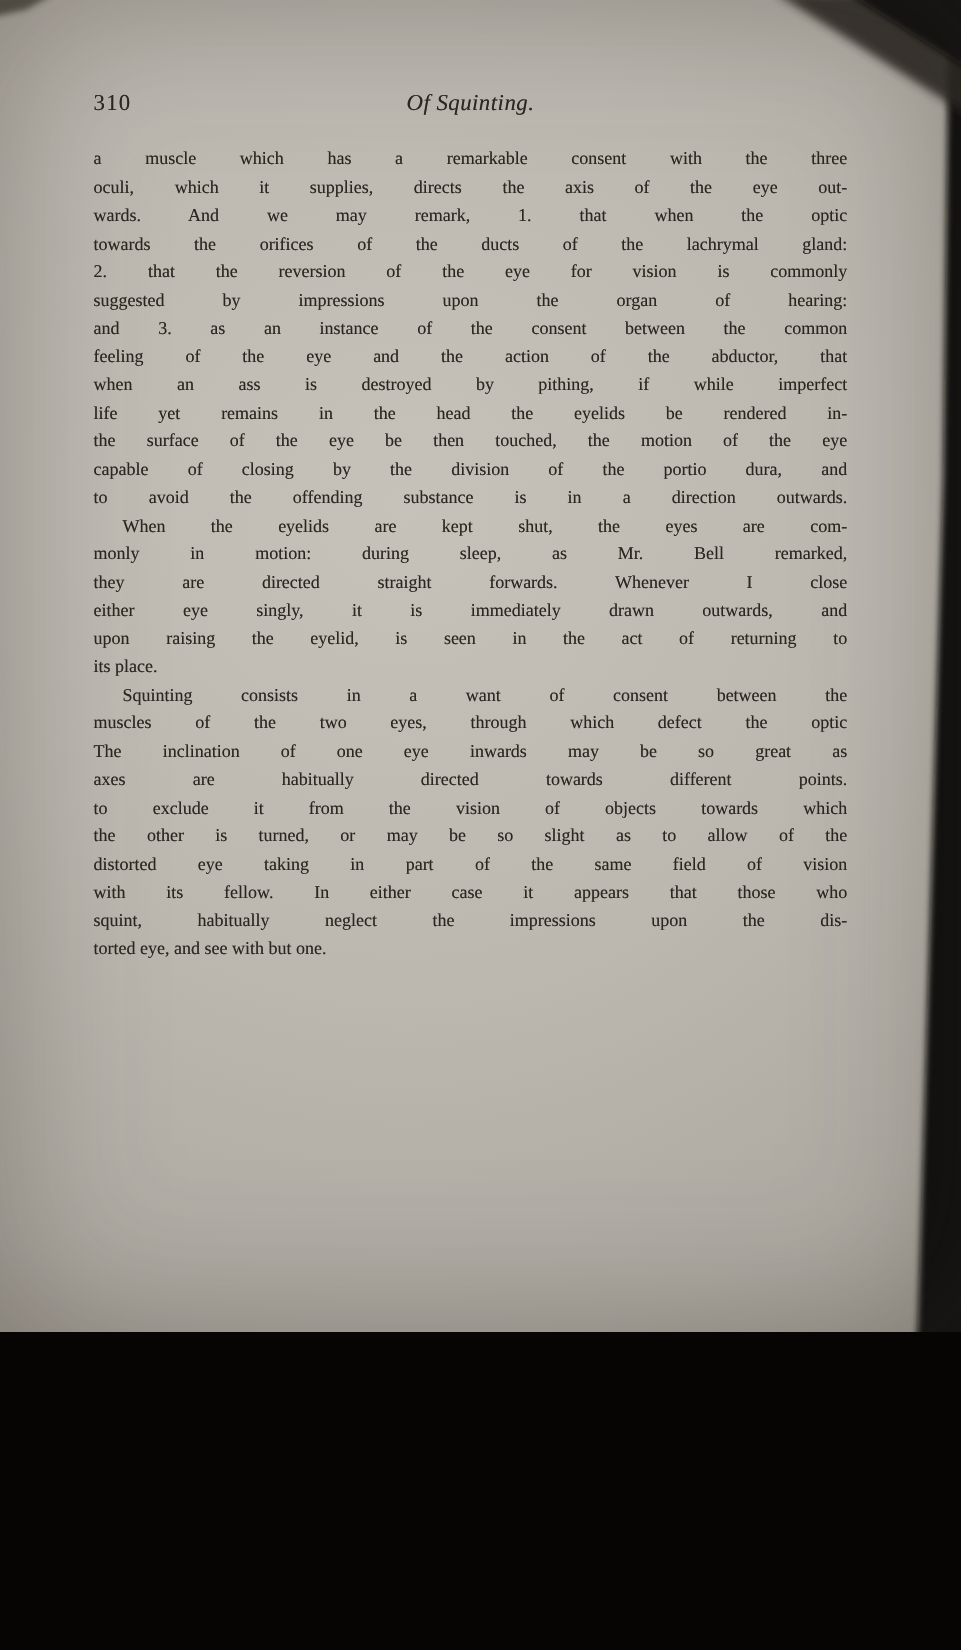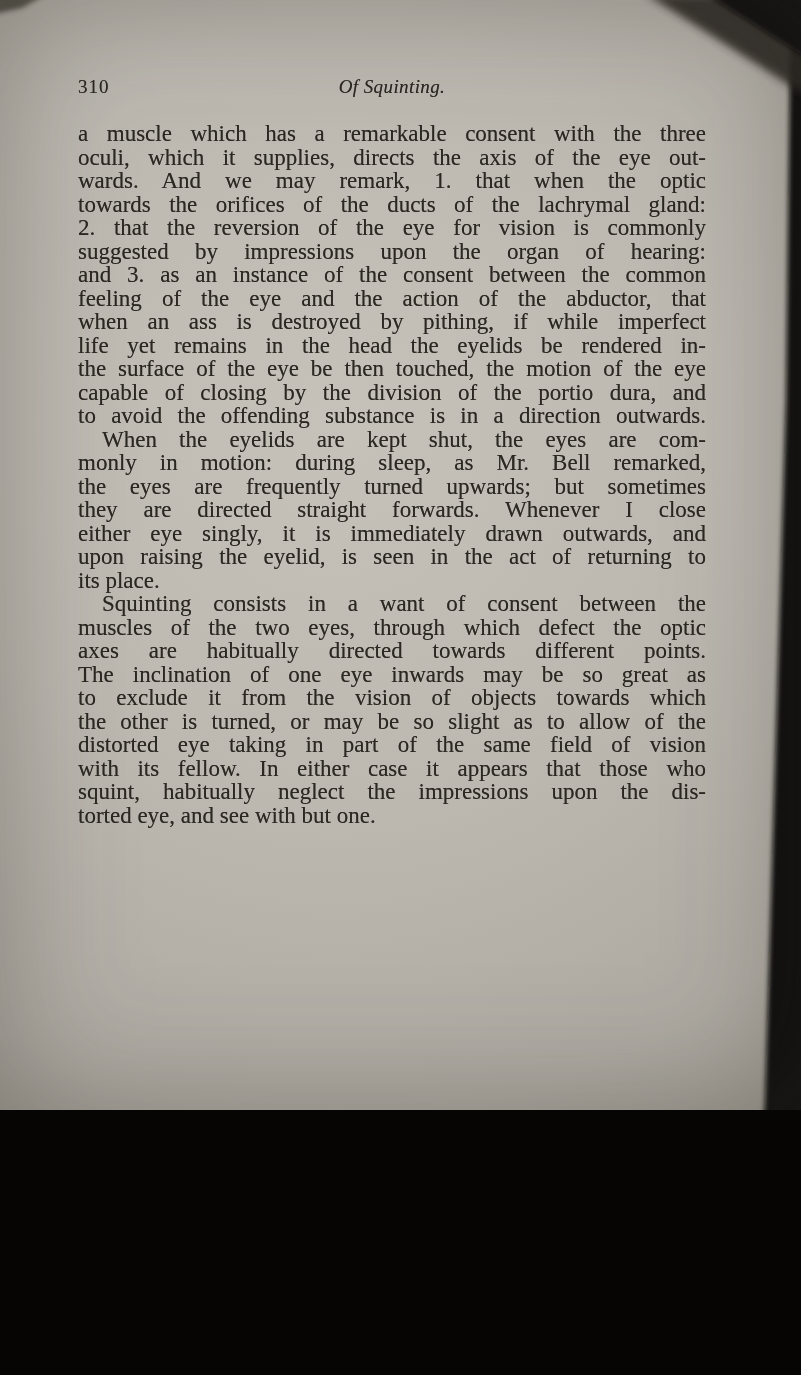--- a/index.html
+++ b/index.html
@@ -39,21 +39,21 @@
     letter-spacing: 1px;
   }
   .running-title {
     position: absolute; left: 50%; top: 0;
     transform: translateX(-50%);
     font-style: italic;
     letter-spacing: 0.4px;
     white-space: nowrap;
   }
   .body-text {
-    font-size: 23px;
+    font-size: 15px;
     line-height: 23.5px;
     font-family: Liberation Serif, serif;
   }
   .paragraph { margin: 0; }
   .line {
     text-align: justify;
     white-space: normal;
   }
   .line.j { text-align-last: justify; }
   .line.indent { text-indent: 24px; }
@@ -85,31 +85,30 @@
           <div class="line j">feeling of the eye and the action of the abductor, that</div>
           <div class="line j">when an ass is destroyed by pithing, if while imperfect</div>
           <div class="line j">life yet remains in the head the eyelids be rendered in-</div>
           <div class="line j">the surface of the eye be then touched, the motion of the eye</div>
           <div class="line j">capable of closing by the division of the portio dura, and</div>
           <div class="line j">to avoid the offending substance is in a direction outwards.</div>
         </div>
         <div class="paragraph">
           <div class="line j indent">When the eyelids are kept shut, the eyes are com-</div>
           <div class="line j">monly in motion: during sleep, as Mr. Bell remarked,</div>
-          <div class="line j">the eyes are frequently turned upwards; but sometimes</div>
           <div class="line j">they are directed straight forwards. Whenever I close</div>
           <div class="line j">either eye singly, it is immediately drawn outwards, and</div>
           <div class="line j">upon raising the eyelid, is seen in the act of returning to</div>
           <div class="line">its place.</div>
         </div>
         <div class="paragraph">
           <div class="line j indent">Squinting consists in a want of consent between the</div>
           <div class="line j">muscles of the two eyes, through which defect the optic</div>
+          <div class="line j">The inclination of one eye inwards may be so great as</div>
           <div class="line j">axes are habitually directed towards different points.</div>
-          <div class="line j">The inclination of one eye inwards may be so great as</div>
           <div class="line j">to exclude it from the vision of objects towards which</div>
           <div class="line j">the other is turned, or may be so slight as to allow of the</div>
           <div class="line j">distorted eye taking in part of the same field of vision</div>
           <div class="line j">with its fellow. In either case it appears that those who</div>
           <div class="line j">squint, habitually neglect the impressions upon the dis-</div>
           <div class="line">torted eye, and see with but one.</div>
         </div>
       </div>
   </div>
 

